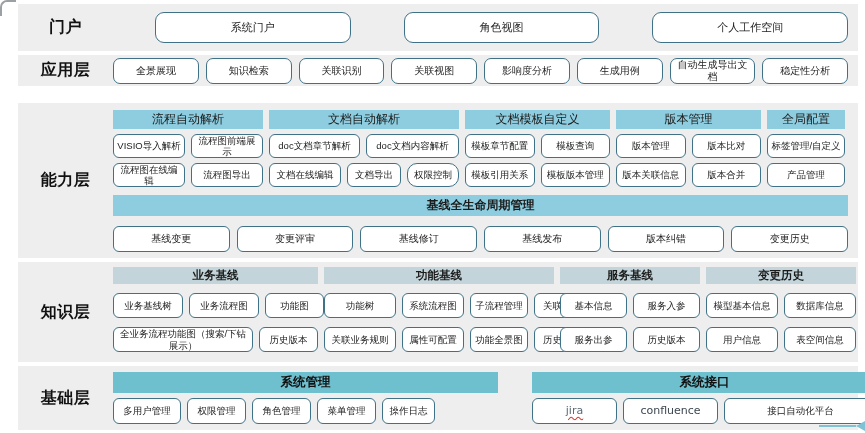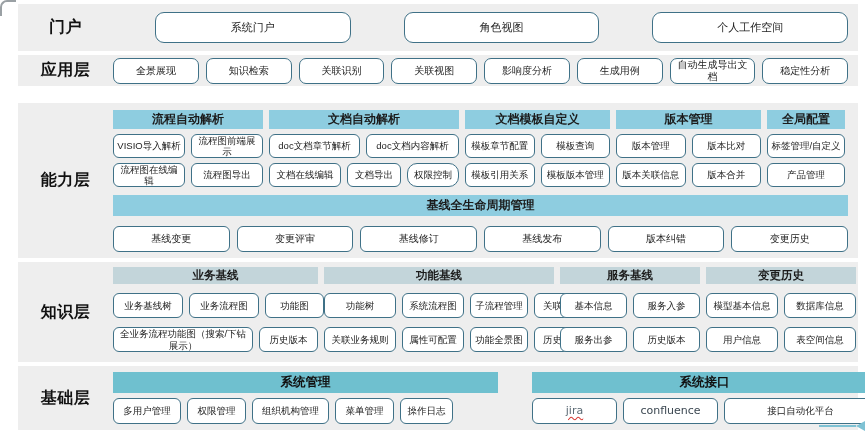--- a/index.html
+++ b/index.html
@@ -69,21 +69,21 @@
   #caplayer{left:18px;top:103px;width:840px;height:155px;align-items:stretch;}
   #caplayer .layer-label{display:flex;align-items:center;justify-content:center;}
   #caplayer .layer-body{display:flex;flex-direction:column;padding-top:7px;padding-bottom:6px;gap:5px;}
 
   .cap-groups{display:flex;gap:6px;}
   .cap-group{display:flex;flex-direction:column;gap:5px;}
   .grp-head{
     background:#8ecde0;
     color:#1b1b1b;
     font-size:12px;
-    font-weight:bold;
+    font-weight:normal;
     text-align:center;
     height:19px;
     line-height:19px;
     box-sizing:border-box;
   }
   .cap-group .row .pill{height:24px;}
 
   .bl-head{
     background:#8ecde0;
     color:#1b1b1b;
@@ -367,21 +367,21 @@
 
   <div class="layer" id="baselayer">
     <div class="layer-label">基础层</div>
     <div class="layer-body">
 
       <div class="bs-group" id="b-sys">
         <div class="bs-head">系统管理</div>
         <div class="row">
           <div class="pill s1">多用户管理</div>
           <div class="pill s2">权限管理</div>
-          <div class="pill s4">组织机构管理</div>
+          <div class="pill s3">角色管理</div>
           <div class="pill s5">菜单管理</div>
           <div class="pill s6">操作日志</div>
         </div>
       </div>
 
       <div class="bs-group" id="b-api">
         <div class="bs-head">系统接口</div>
         <div class="row">
           <div class="pill i1">
               <span class="jira">jira</span>

